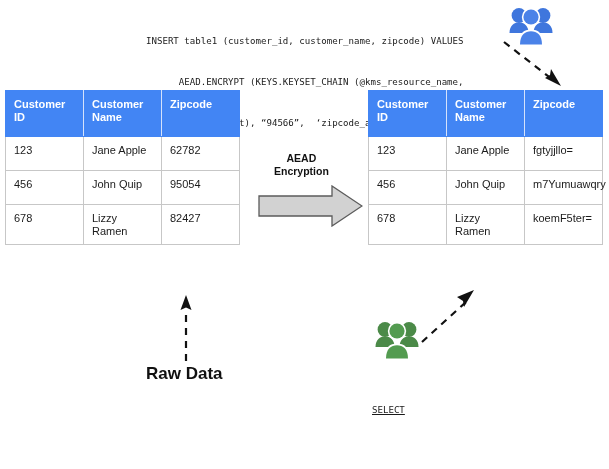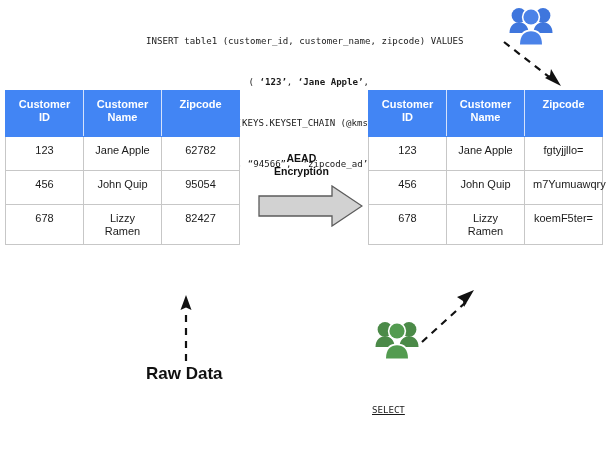--- a/index.html
+++ b/index.html
@@ -14,21 +14,21 @@
   .abs{position:absolute;}
 
   
   .sql{
     font-family:"DejaVu Sans Mono","Liberation Mono",monospace;
     font-size:9.1px;
     line-height:13.6px;
     color:#1a1a1a;
     white-space:pre;
   }
-  #insert-sql{ left:146px; top:8px; text-align:center; }
+  #insert-sql{ left:146px; top:8px; text-align:right; }
   #insert-sql .ln{display:block;}
   #insert-sql .l1{margin-left:0px;}
   #insert-sql .l2{margin-left:8px;}
   #insert-sql .l3{margin-left:6px;}
   #insert-sql .l4{margin-left:-10px;}
   .bold{font-weight:bold;}
 
   #select-sql{ left:372px; top:377px; }
   #select-sql .ln{display:block;text-decoration:underline;}
 
@@ -40,21 +40,21 @@
   }
   .tbl td,.tbl th{
     border:1px solid #c7c7c7;
     vertical-align:top;
     padding:7px 8px 6px 8px;
     font-size:11px;
     line-height:13px;
     color:#1b1b1b;
     font-family:"Liberation Sans",sans-serif;
     font-weight:normal;
-    text-align:center;
+    text-align:left;
     height:34px;
     box-sizing:border-box;
   }
   .tbl th{
     background:#4285f4;
     color:#ffffff;
     font-weight:bold;
     height:46px;
     border:1px solid #4285f4;
     border-right:1px solid #d6e2fb;
@@ -84,21 +84,20 @@
   }
 
   
   .people{display:block;}
 </style>
 </head>
 <body>
 
 <div class="abs sql" id="insert-sql">
   <span class="ln l1">INSERT table1 (customer_id, customer_name, zipcode) VALUES</span>
-  <span class="ln l2"><span>( </span><span class="bold">‘123’</span><span>, </span><span class="bold">‘Jane Apple’</span><span>,</span></span>
   <span class="ln l3">AEAD.ENCRYPT (KEYS.KEYSET_CHAIN (@kms_resource_name,</span>
   <span class="ln l4">@wrapped_keyset), “94566”,  ‘zipcode_ad’) as zipcode));</span>
 </div>
 
 <div class="abs" id="people-top" style="left:508px;top:4px;">
   <svg class="people" width="46" height="42" viewBox="0 0 46 42">
     <circle cx="11" cy="11.5" r="7.4" fill="#3f76dd"></circle>
     <path d="M1.5 29 C1.5 21.5 6 18.5 11 18.5 C16 18.5 20.5 21.5 20.5 29 Z" fill="#3f76dd"></path>
     <circle cx="35" cy="11.5" r="7.4" fill="#3f76dd"></circle>
     <path d="M25.5 29 C25.5 21.5 30 18.5 35 18.5 C40 18.5 44.5 21.5 44.5 29 Z" fill="#3f76dd"></path>

